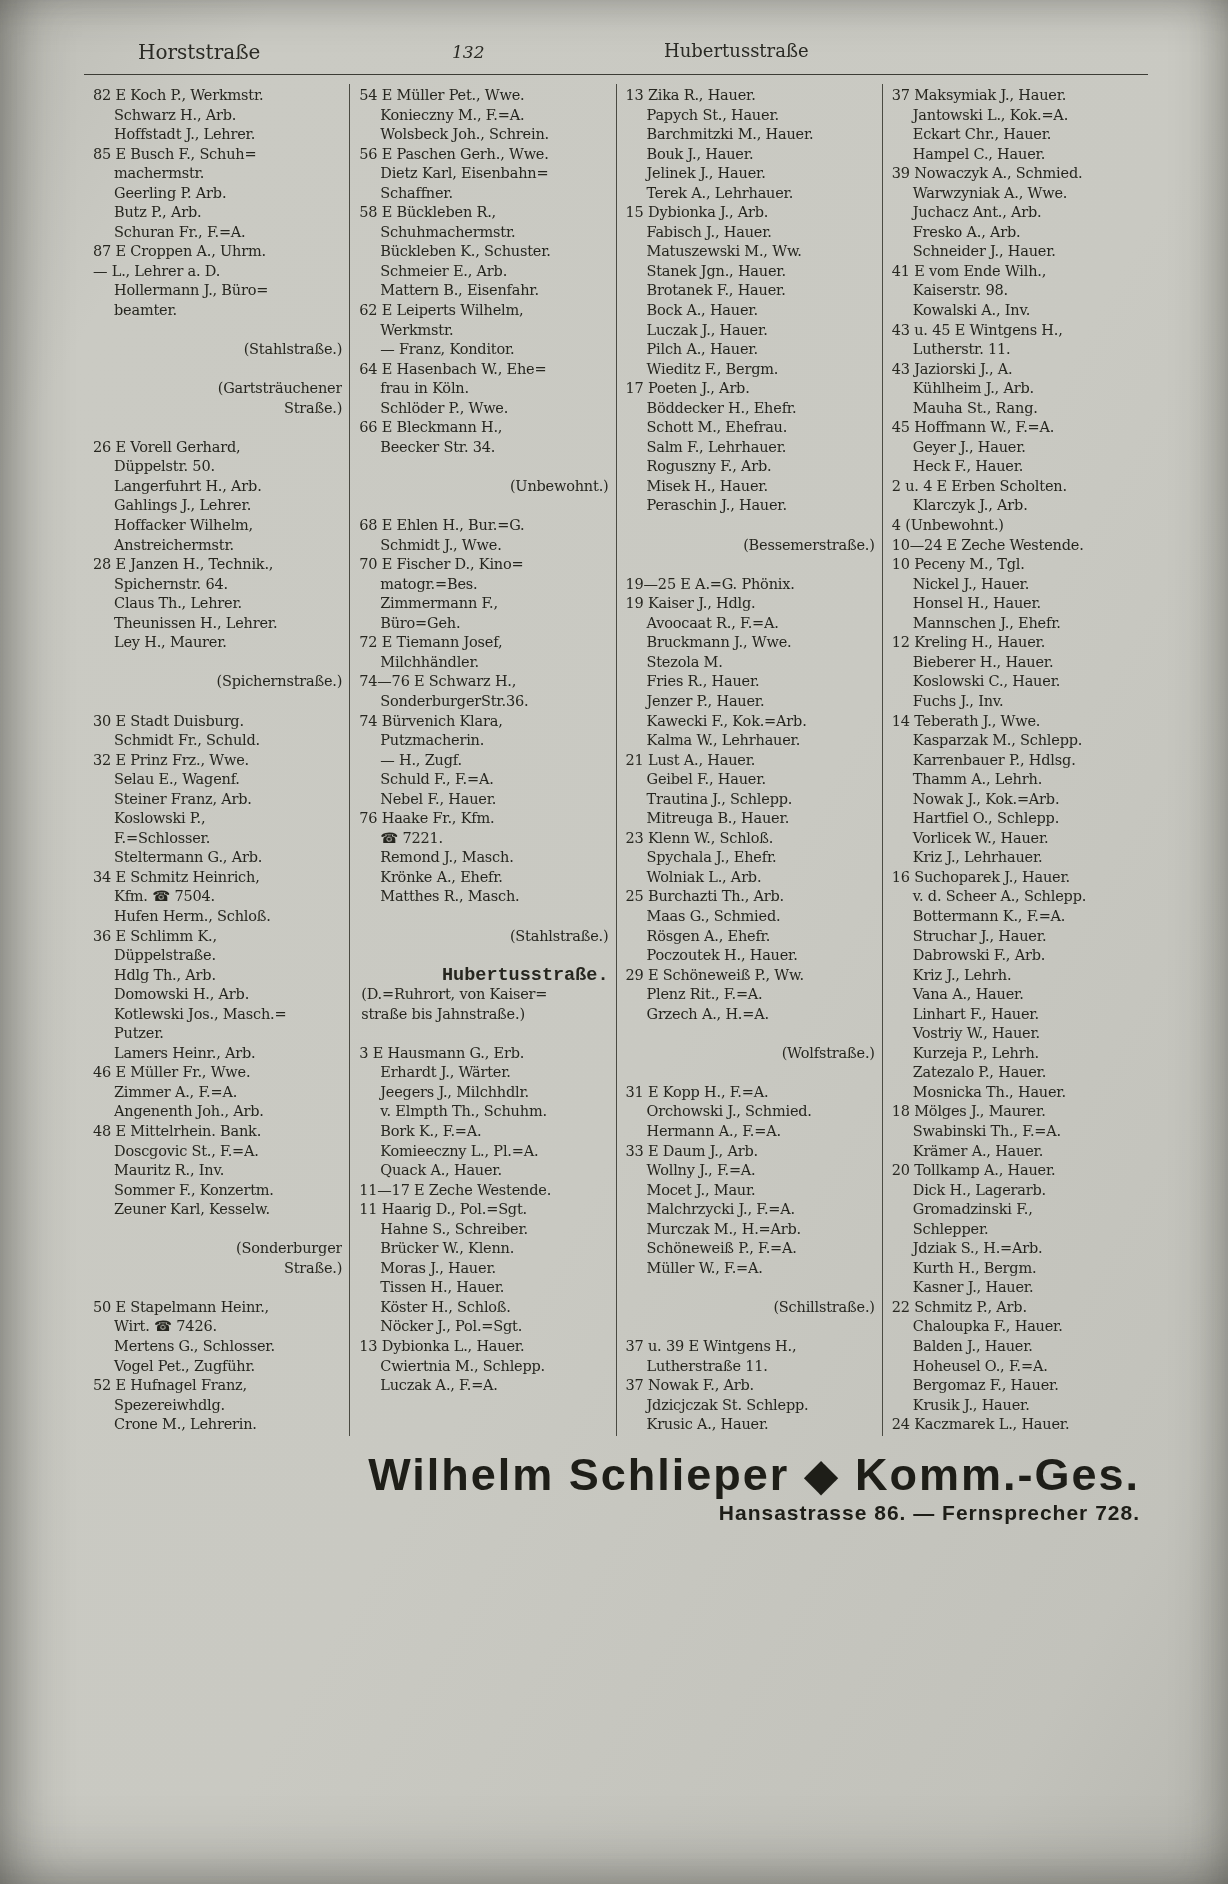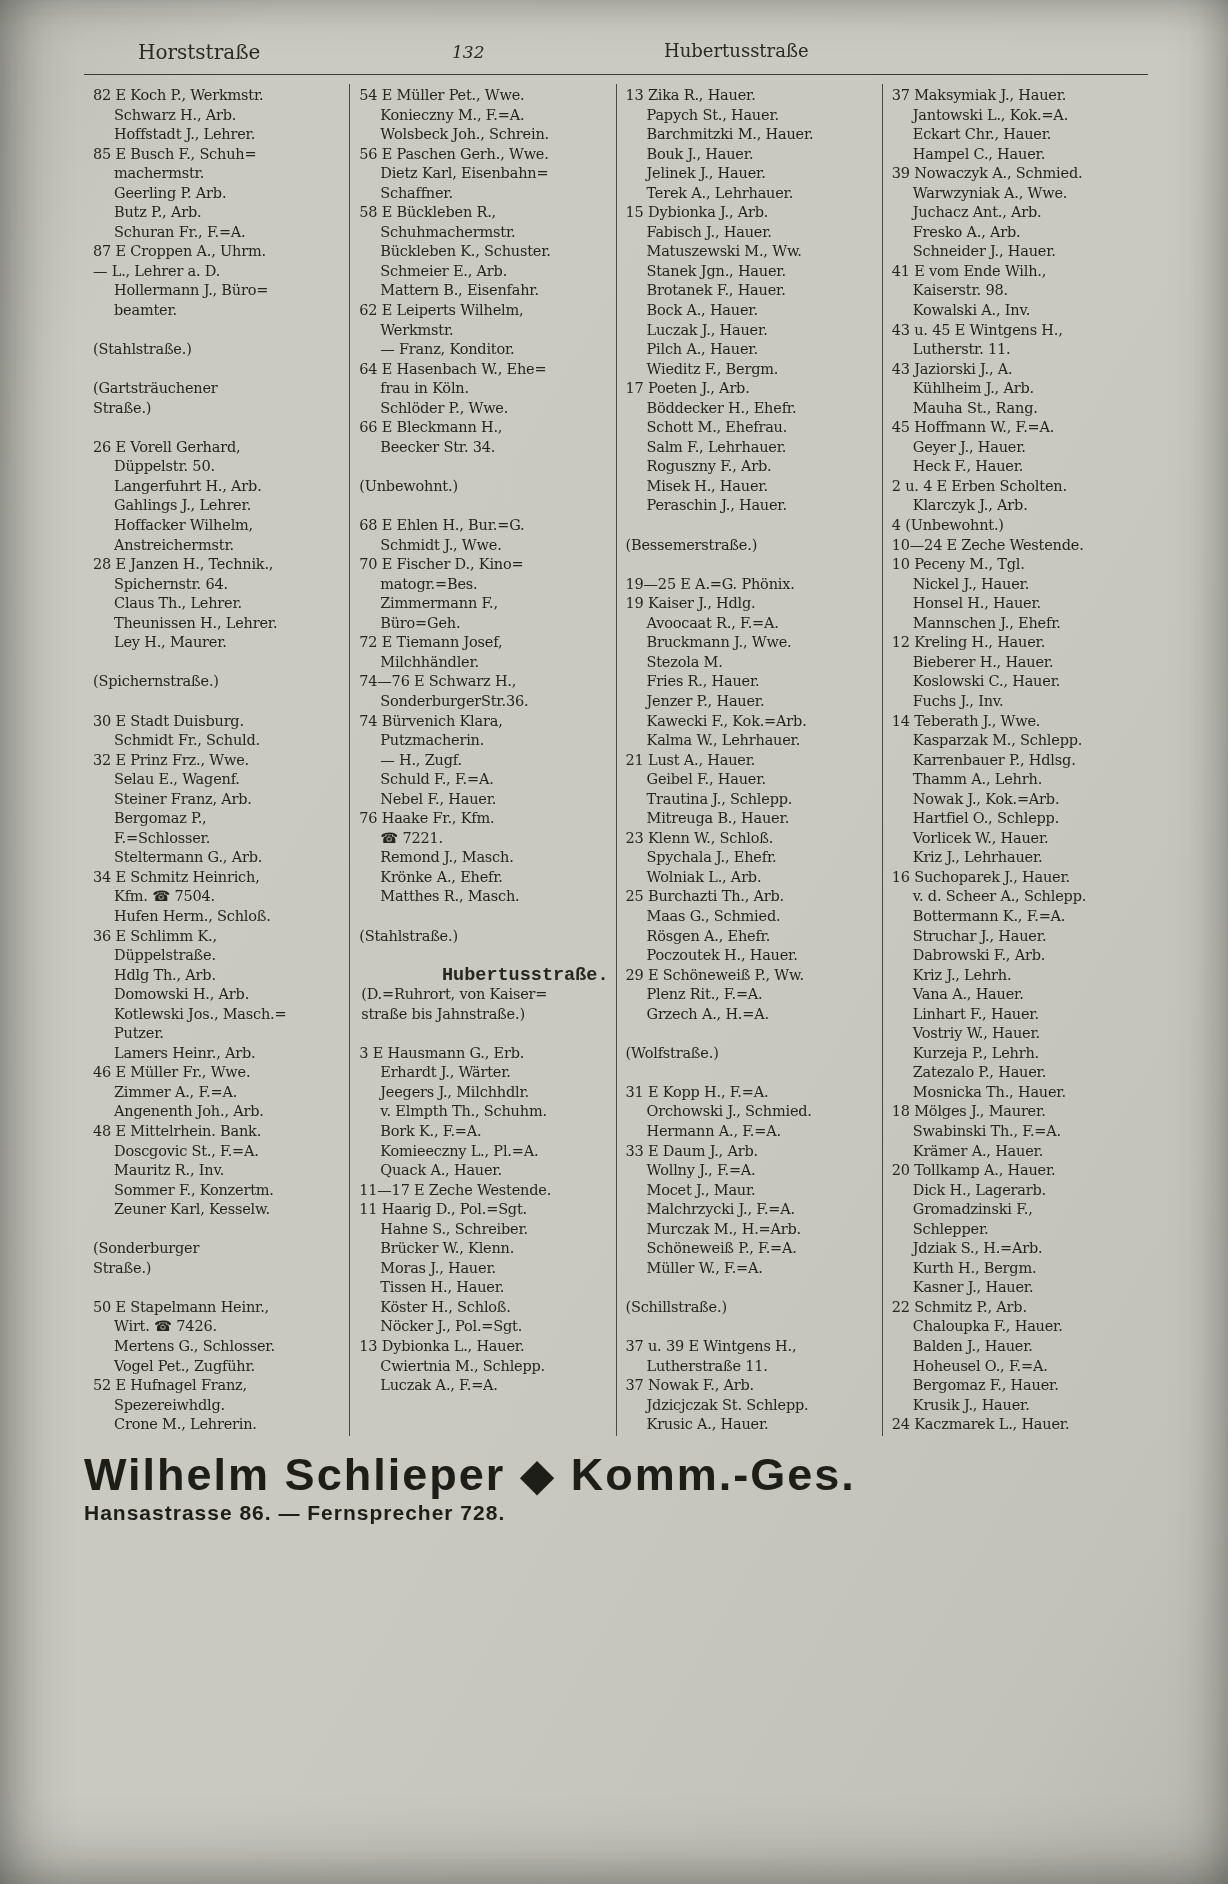--- a/index.html
+++ b/index.html
@@ -29,25 +29,25 @@
   }
   .col{flex:1 1 0;padding:2px 7px 0 9px;overflow:hidden;}
   .col + .col{border-left:1px solid #4a4a42;}
   .ln{
     font-size:14.5px;line-height:19.55px;height:19.55px;
     color:#26261f;white-space:nowrap;overflow:hidden;
     letter-spacing:-0.2px;
   }
   .ln.e{padding-left:0;}
   .ln.c{padding-left:21px;}
-  .ln.x{text-align:left;padding-left:0;}
+  .ln.x{text-align:right;padding-left:0;}
   .ln.h{text-align:right;font-weight:bold;font-size:18.5px;letter-spacing:0;font-family:Liberation Mono, monospace;}
   .ln.n{padding-left:2px;}
   .ln.b{}
-  .ad{position:absolute;top:1448px;left:84px;width:1064px;text-align:left;color:#1e1e18;}
+  .ad{position:absolute;top:1448px;left:76px;width:1064px;text-align:right;color:#1e1e18;}
   .ad-title{
     font-family:"Liberation Sans","DejaVu Sans",sans-serif;
     font-weight:bold;font-size:45px;letter-spacing:2px;
   }
   .ad-sub{
     font-family:"Liberation Sans","DejaVu Sans",sans-serif;
     font-weight:bold;font-size:21px;letter-spacing:1px;
   }
 </style>
 </head>
@@ -95,21 +95,21 @@
         <div class="ln c">Theunissen H., Lehrer.</div>
         <div class="ln c">Ley H., Maurer.</div>
         <div class="ln b"></div>
         <div class="ln x">(Spichernstraße.)</div>
         <div class="ln b"></div>
         <div class="ln e">30 E Stadt Duisburg.</div>
         <div class="ln c">Schmidt Fr., Schuld.</div>
         <div class="ln e">32 E Prinz Frz., Wwe.</div>
         <div class="ln c">Selau E., Wagenf.</div>
         <div class="ln c">Steiner Franz, Arb.</div>
-        <div class="ln c">Bergomaz P.,</div>
+        <div class="ln c">Koslowski P.,</div>
         <div class="ln c">F.=Schlosser.</div>
         <div class="ln c">Steltermann G., Arb.</div>
         <div class="ln e">34 E Schmitz Heinrich,</div>
         <div class="ln c">Kfm. ☎ 7504.</div>
         <div class="ln c">Hufen Herm., Schloß.</div>
         <div class="ln e">36 E Schlimm K.,</div>
         <div class="ln c">Düppelstraße.</div>
         <div class="ln c">Hdlg Th., Arb.</div>
         <div class="ln c">Domowski H., Arb.</div>
         <div class="ln c">Kotlewski Jos., Masch.=</div>

